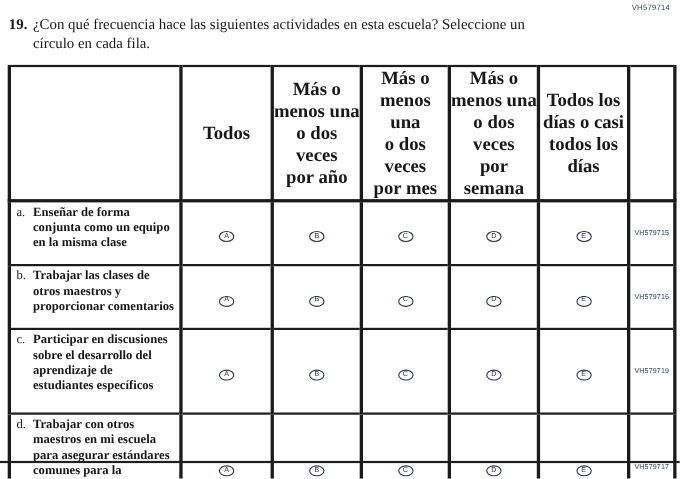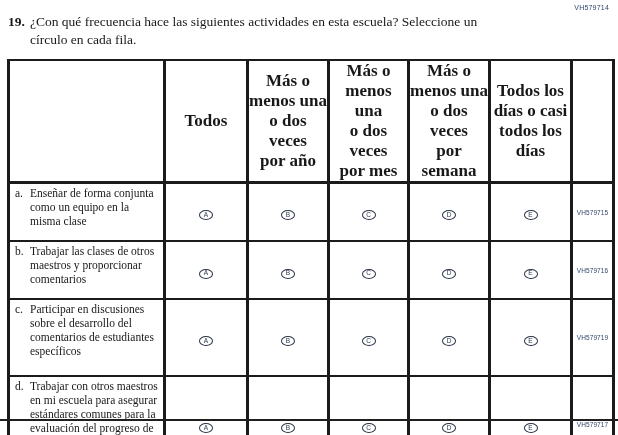--- a/index.html
+++ b/index.html
@@ -52,21 +52,21 @@
     line-height:1.18;
     white-space:pre-line;
     border-bottom-width:3px;
   }
   td.lbl{
     vertical-align:top;
     font-size:11.5px;line-height:1.2;
   }
   .lblrow{display:flex;padding:3px 2px 2px 5px;}
   .ltr{flex:0 0 15px;}
-  .txt{flex:1;padding-right:2px;}
+  .txt{flex:1;padding-right:2px;font-weight:bold;}
   td.opt{text-align:center;vertical-align:middle;}
   .bubble{
     display:inline-flex;align-items:center;justify-content:center;
     width:14px;height:10px;
     border:1.2px solid #2b3449;
     border-radius:50%;
     font-family:"Liberation Sans", sans-serif;
     font-size:6.5px;line-height:1;
     color:#2b3449;
     box-sizing:border-box;
@@ -154,21 +154,21 @@
     <td class="opt"><span class="bubble">C</span></td>
     <td class="opt"><span class="bubble">D</span></td>
     <td class="opt"><span class="bubble">E</span></td>
     <td class="code">VH579716</td>
   </tr>
 
   <tr style="height:77px">
     <td class="lbl">
       <div class="lblrow">
         <span class="ltr">c.</span>
-        <span class="txt">Participar en discusiones sobre el desarrollo del comentarios de estudiantes específicos</span>
+        <span class="txt">Participar en discusiones sobre el desarrollo del aprendizaje de estudiantes específicos</span>
       </div>
     </td>
     <td class="opt"><span class="bubble">A</span></td>
     <td class="opt"><span class="bubble">B</span></td>
     <td class="opt"><span class="bubble">C</span></td>
     <td class="opt"><span class="bubble">D</span></td>
     <td class="opt"><span class="bubble">E</span></td>
     <td class="code">VH579719</td>
   </tr>
 

